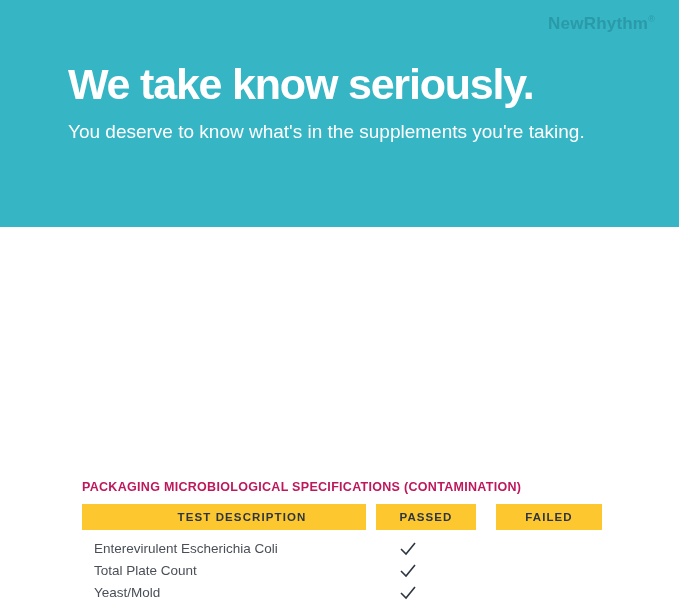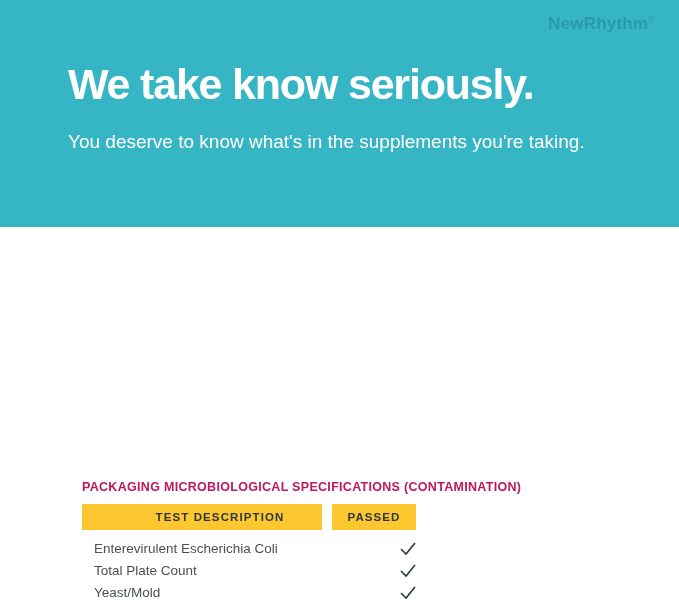--- a/index.html
+++ b/index.html
@@ -50,21 +50,21 @@
     color: #ffffff;
     font-size: 43px;
     font-weight: bold;
     letter-spacing: -1.2px;
     line-height: 1.05;
     margin: 0;
   }
   .hero-sub {
     position: absolute;
     left: 68px;
-    top: 128px;
+    top: 118px;
     width: 540px;
     color: #ffffff;
     font-size: 19px;
     font-weight: normal;
     line-height: 1.45;
     margin: 0;
   }
 
   
   .content {
@@ -94,22 +94,22 @@
     background: #fdc82f;
     color: #2d3640;
     font-size: 11.5px;
     font-weight: bold;
     letter-spacing: 1.1px;
     text-align: center;
     height: 26px;
     line-height: 26px;
     box-sizing: border-box;
   }
-  .th-desc { width: 240px; padding-left: 36px; }
-  .th-passed { width: 84px; }
+  .th-desc { width: 284px; padding-left: 36px; }
+  .th-passed { width: 100px; }
   .th-failed { width: 106px; margin-left: 10px; }
   .rows {
     margin-top: 7px;
   }
   .row {
     display: flex;
     align-items: center;
     height: 22px;
   }
   .cell-desc {
@@ -146,20 +146,21 @@
   </div>
 
   <div class="content">
 
     <div class="section" style="top:253px;">
       <div class="section-title">PACKAGING MICROBIOLOGICAL SPECIFICATIONS (CONTAMINATION)</div>
       <div class="table">
         <div class="thead">
           <div class="th th-desc">TEST DESCRIPTION</div>
           <div class="th th-passed">PASSED</div>
+          <div class="th th-failed">FAILED</div>
         </div>
         <div class="rows">
 
           <div class="row">
             <div class="cell-desc">Enterevirulent Escherichia Coli</div>
             <div class="cell-passed check">
               <svg width="16" height="14" viewBox="0 0 16 14">
                   <path d="M1 7 L6 12 L15 1" stroke="#2d3640" stroke-width="1.6" fill="none"></path>
                 </svg>
             </div>

